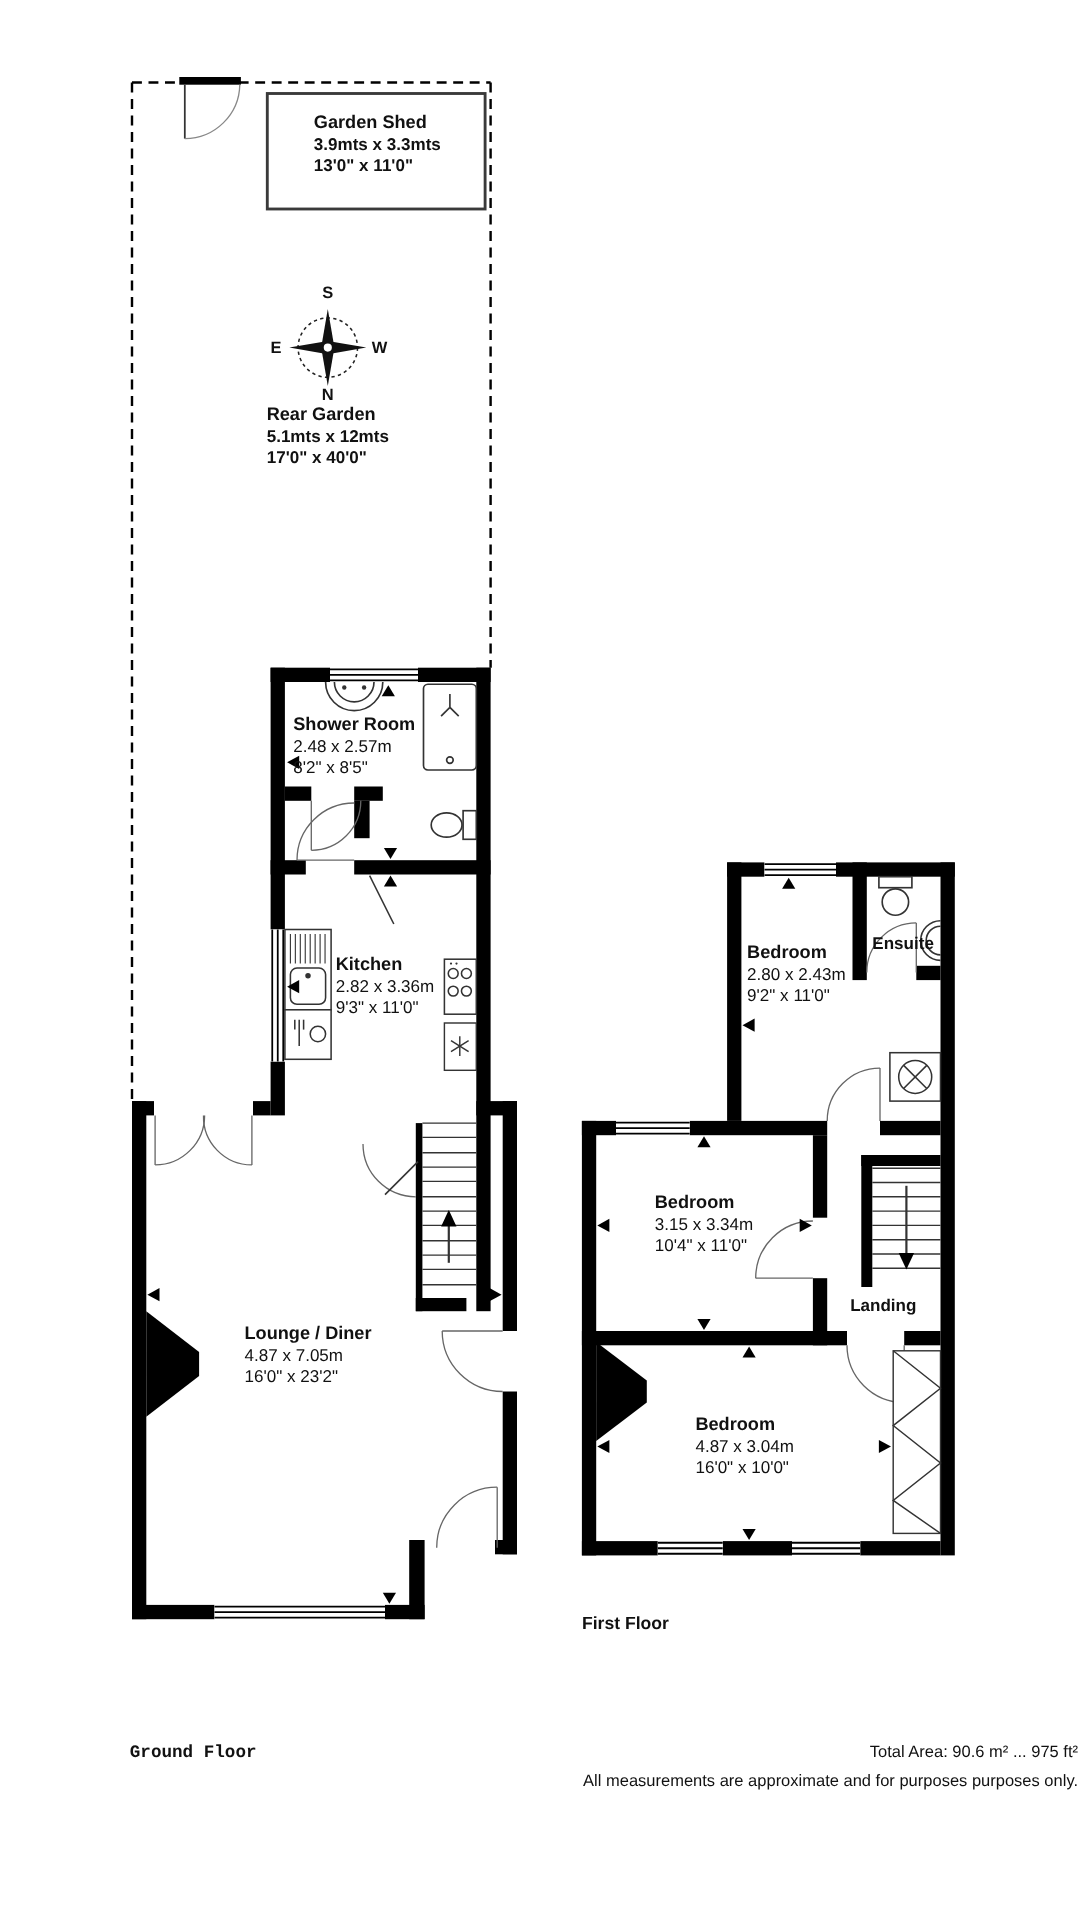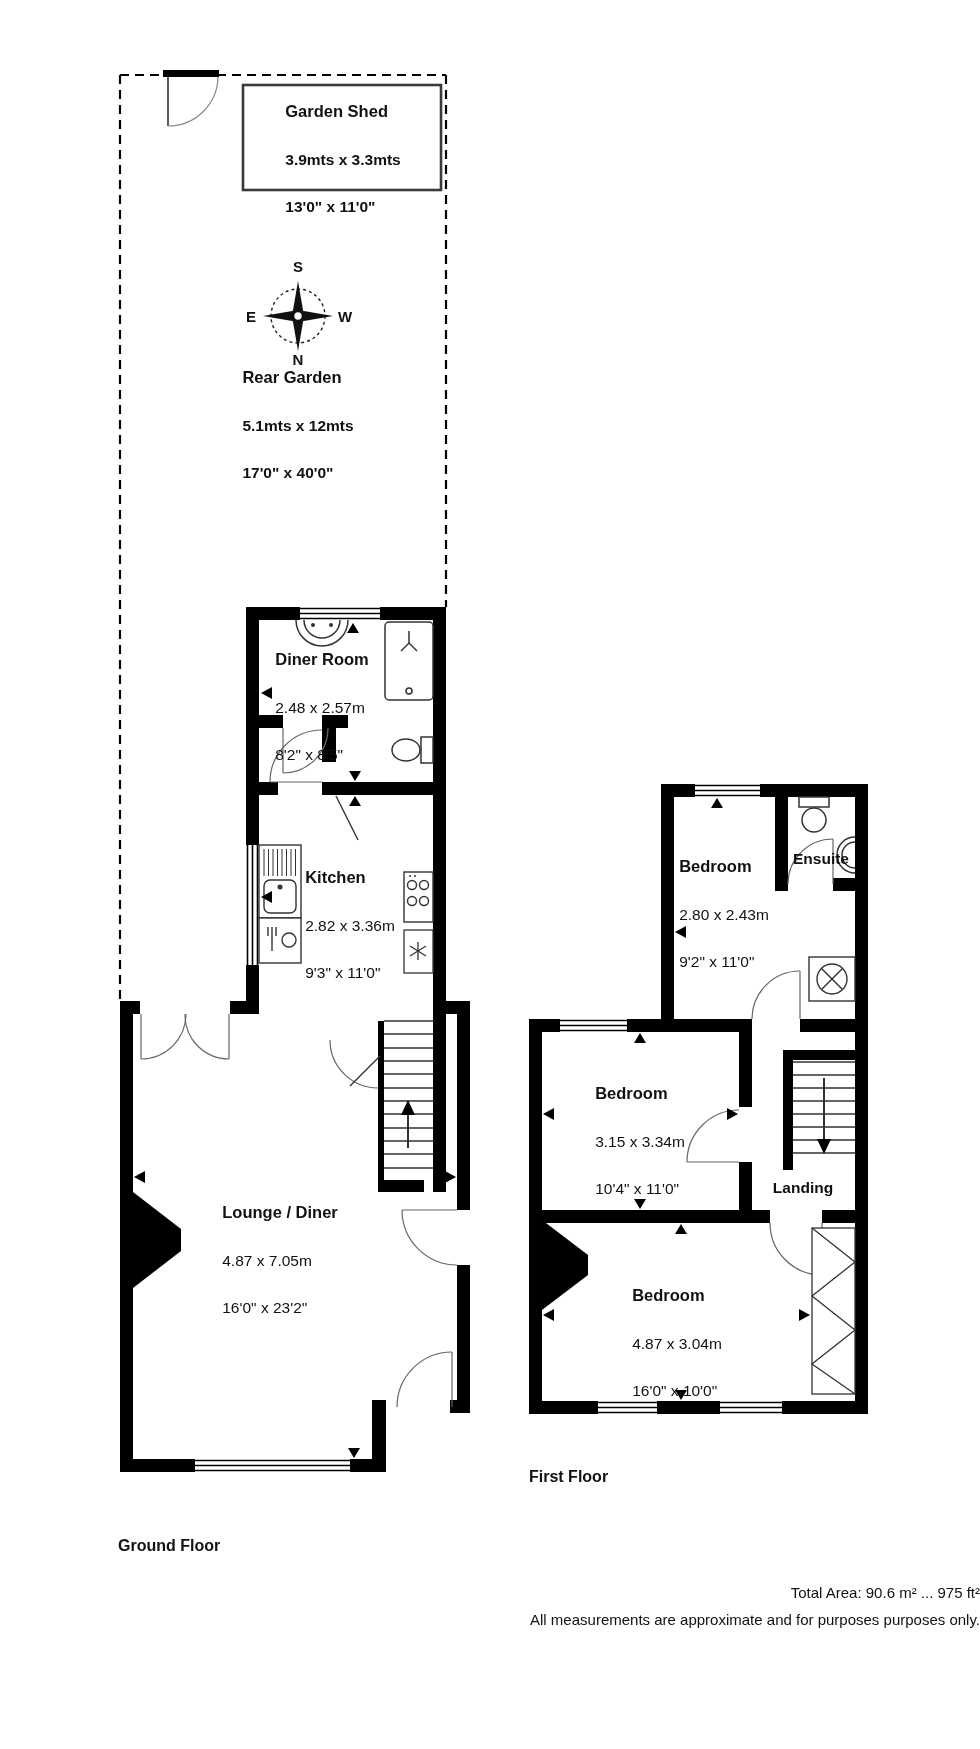--- a/index.html
+++ b/index.html
@@ -13,21 +13,21 @@
   }
   #plan svg{position:absolute;left:0;top:0;}
   .room-label{
     position:absolute;
     transform:translate(-50%,0);
     text-align:left;
     white-space:nowrap;
     line-height:19.5px;
   }
   .room-name{font-weight:bold;font-size:16.5px;}
-  .room-dim{font-size:15.5px;margin-top:28px;}
+  .room-dim{font-size:15.5px;}
   .bold-dims .room-dim{font-weight:bold;}
   .single-label{
     position:absolute;
     font-weight:bold;font-size:15.5px;
     transform:translate(-50%,0);
     white-space:nowrap;
   }
   .floor-label{
     position:absolute;
     font-weight:bold;font-size:16px;
@@ -312,21 +312,21 @@
     <div class="room-dim">13'0" x 11'0"</div>
   </div>
 
   <div class="room-label bold-dims" style="left:298px;top:368px;">
     <div class="room-name">Rear Garden</div>
     <div class="room-dim">5.1mts x 12mts</div>
     <div class="room-dim">17'0" x 40'0"</div>
   </div>
 
   <div class="room-label" style="left:322px;top:650px;">
-    <div class="room-name">Diner Room</div>
+    <div class="room-name">Shower Room</div>
     <div class="room-dim">2.48 x 2.57m</div>
     <div class="room-dim">8'2" x 8'5"</div>
   </div>
 
   <div class="room-label" style="left:350px;top:868px;">
     <div class="room-name">Kitchen</div>
     <div class="room-dim">2.82 x 3.36m</div>
     <div class="room-dim">9'3" x 11'0"</div>
   </div>
 
@@ -351,19 +351,19 @@
   </div>
 
   <div class="single-label" style="left:803px;top:1179px;">Landing</div>
 
   <div class="room-label" style="left:677px;top:1286px;">
     <div class="room-name">Bedroom</div>
     <div class="room-dim">4.87 x 3.04m</div>
     <div class="room-dim">16'0" x 10'0"</div>
   </div>
 
-  <div class="floor-label" style="left:118px;top:1537px;">Ground Floor</div>
+  <div class="floor-label" style="left:118px;top:1584px;font-family:Liberation Mono, monospace;">Ground Floor</div>
   <div class="floor-label" style="left:529px;top:1468px;">First Floor</div>
 
   <div class="footer-line" style="top:1584px;">Total Area: 90.6 m² ... 975 ft²</div>
   <div class="footer-line" style="top:1611px;">All measurements are approximate and for purposes purposes only.</div>
 
 </div>
 
 </body></html>

